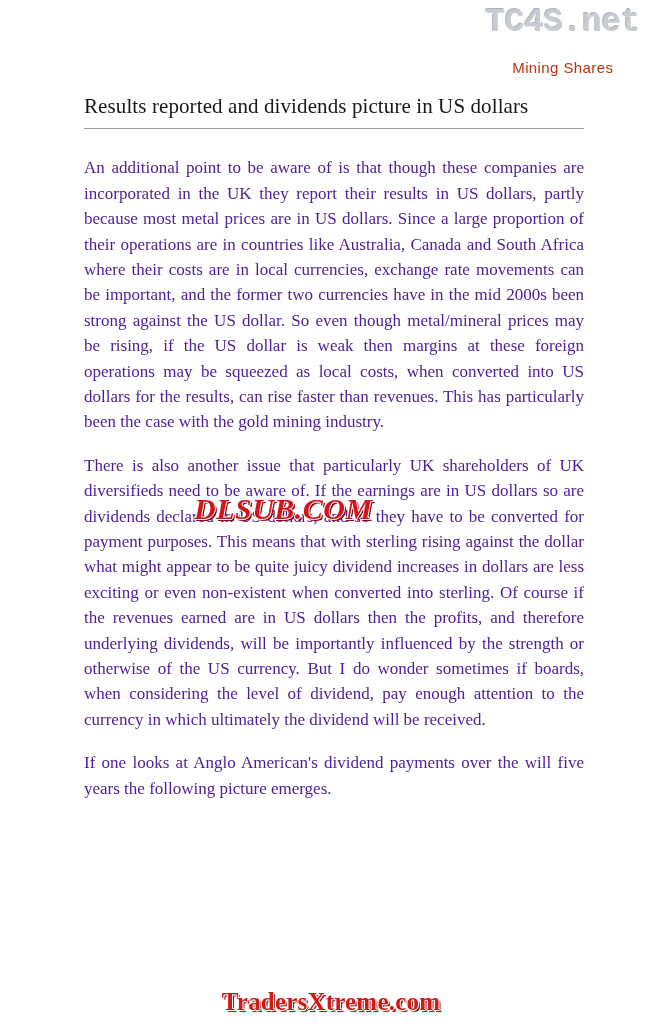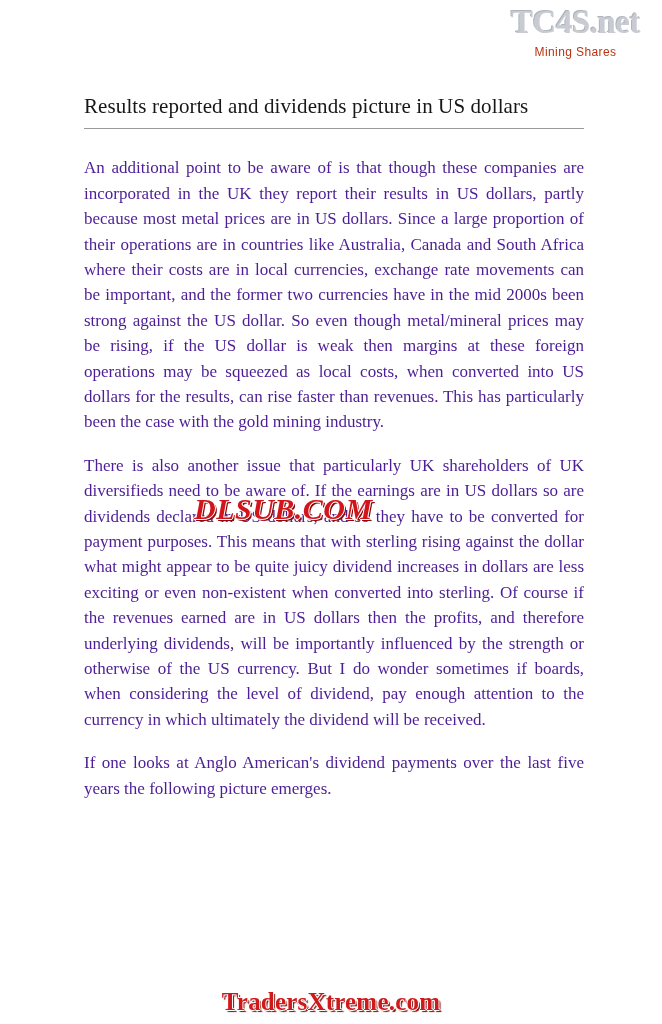--- a/index.html
+++ b/index.html
@@ -19,31 +19,31 @@
   
   .tc4s-mark {
     position: absolute;
     top: 6px;
     right: 22px;
     text-align: center;
     line-height: 1;
     user-select: none;
   }
   .tc4s-mark .main {
-    font-family: Liberation Serif, serif;
+    font-family: Liberation Mono, monospace;
     font-size: 33px;
     font-weight: bold;
     color: #c8ccd2;
     letter-spacing: -0.5px;
     text-shadow: 1px 1px 0 #ffffff, -1px -1px 0 #aeb4bb;
   }
   .tc4s-mark .sub {
-    margin-top: 7px;
+    margin-top: 21px;
     font-family: "Liberation Sans", sans-serif;
-    font-size: 12px;
+    font-size: 15px;
     color: #b9340f;
     letter-spacing: 0.4px;
   }
 
   
   .page {
     position: absolute;
     left: 0; top: 0;
     width: 662px;
     height: 1024px;
@@ -145,21 +145,21 @@
     <div class="main">TC4S.net</div>
     <div class="sub">Mining Shares</div>
   </div>
 
   <div class="content">
     <h1 class="title">Results reported and dividends picture in US dollars</h1>
     <hr class="rule">
 
     <p class="body">An additional point to be aware of is that though these companies are incorporated in the UK they report their results in US dollars, partly because most metal prices are in US dollars. Since a large proportion of their operations are in countries like Australia, Canada and South Africa where their costs are in local currencies, exchange rate movements can be important, and the former two currencies have in the mid 2000s been strong against the US dollar. So even though metal/mineral prices may be rising, if the US dollar is weak then margins at these foreign operations may be squeezed as local costs, when converted into US dollars for the results, can rise faster than revenues. This has particularly been the case with the gold mining industry.</p>
     <p class="body">There is also another issue that particularly UK shareholders of UK diversifieds need to be aware of. If the earnings are in US dollars so are dividends declared in US dollars, and so they have to be converted for payment purposes. This means that with sterling rising against the dollar what might appear to be quite juicy dividend increases in dollars are less exciting or even non-existent when converted into sterling. Of course if the revenues earned are in US dollars then the profits, and therefore underlying dividends, will be importantly influenced by the strength or otherwise of the US currency. But I do wonder sometimes if boards, when considering the level of dividend, pay enough attention to the currency in which ultimately the dividend will be received.</p>
-    <p class="body last">If one looks at Anglo American's dividend payments over the last five years the following picture emerges.</p>
+    <p class="body last">If one looks at Anglo American's dividend payments over the will five years the following picture emerges.</p>
   </div>
 
   <div class="dlsub">DLSUB.COM</div>
 
 
   <div class="traders-mark">TradersXtreme.com</div>
 
 </div>
 
 </body></html>

